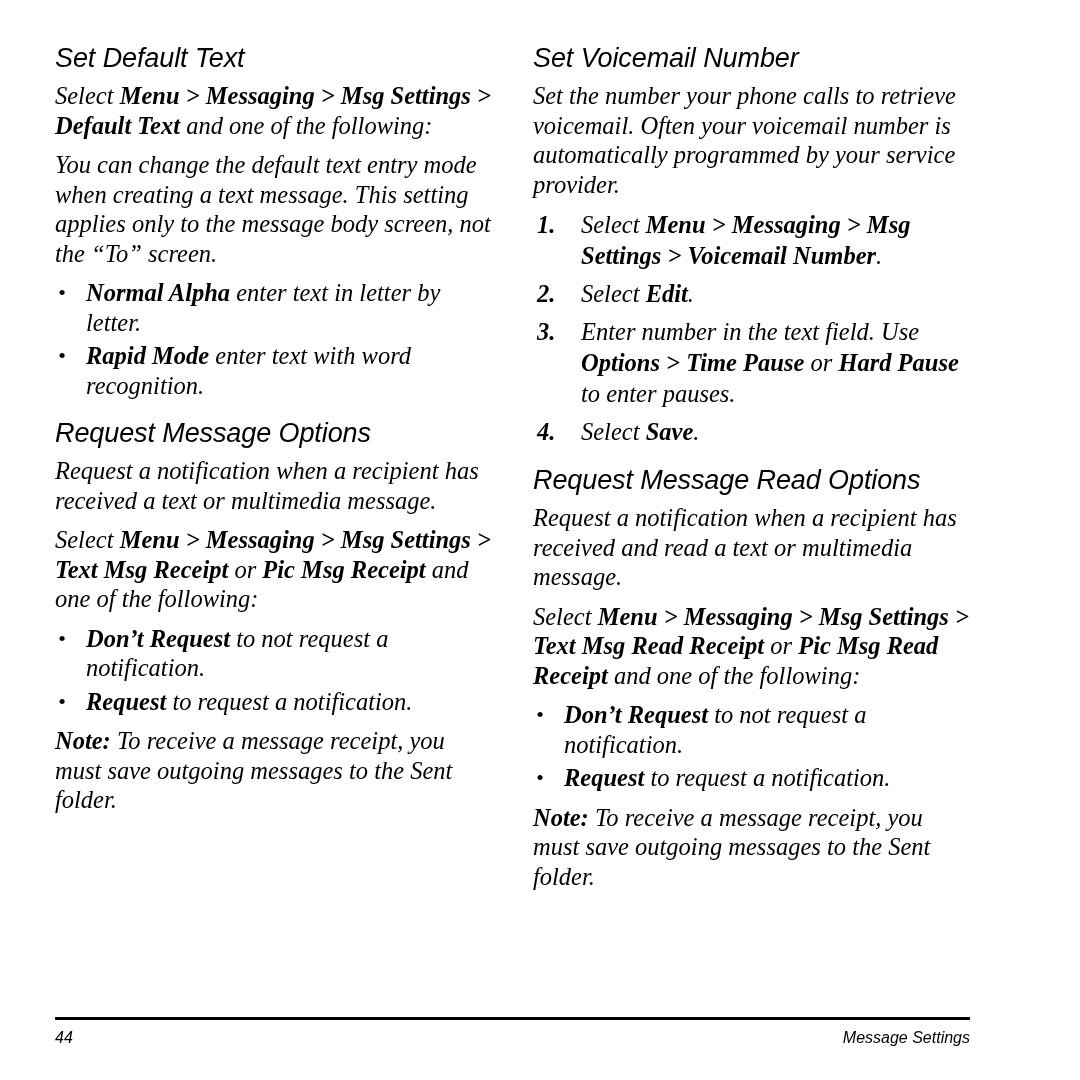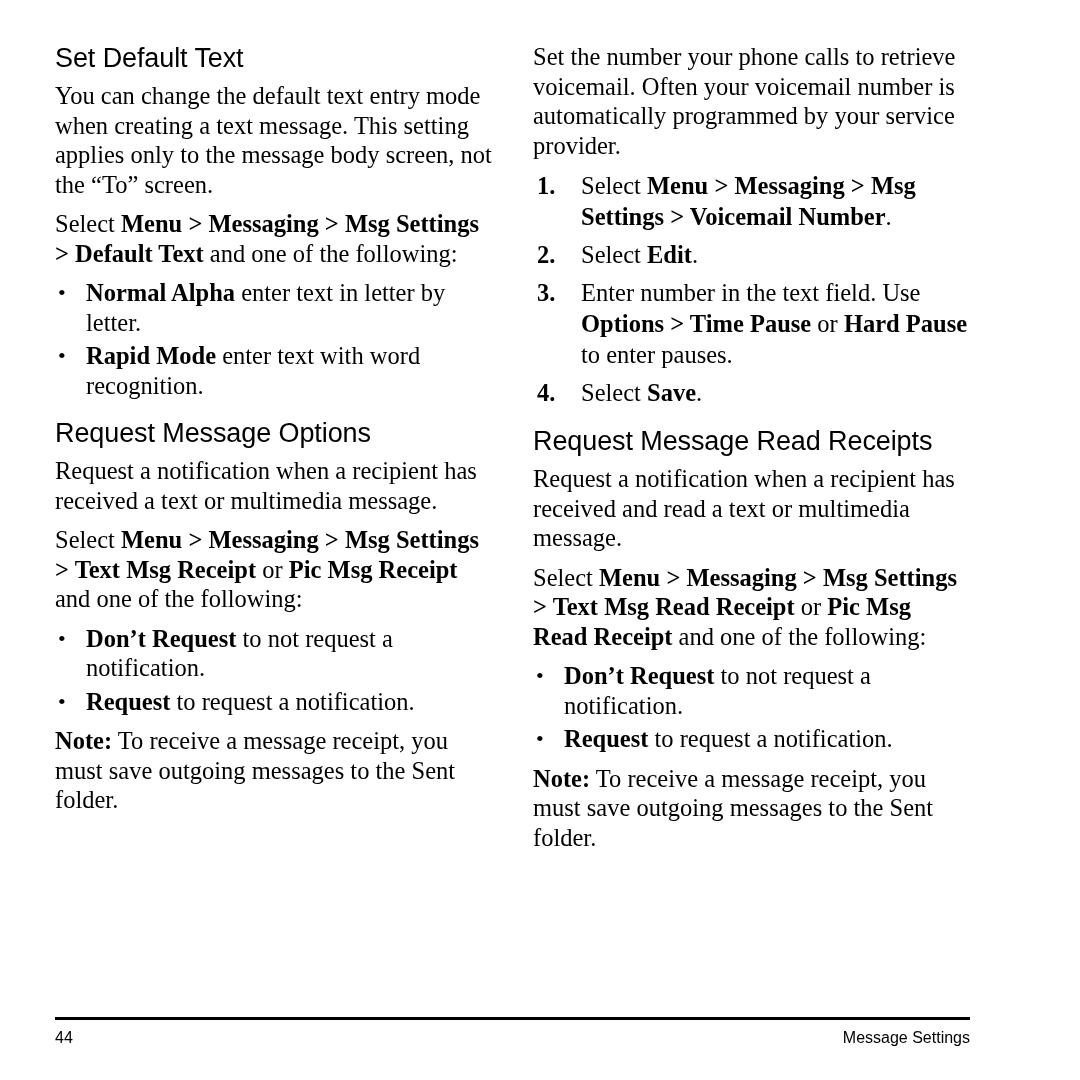--- a/index.html
+++ b/index.html
@@ -14,20 +14,21 @@
     color: #000000;
     position: relative;
     overflow: hidden;
   }
 
   .page {
     position: absolute;
     left: 0; top: 0;
     width: 1080px;
     height: 936px;
+    font-style: italic;
   }
 
   .columns {
     position: absolute;
     left: 55px;
     top: 42px;
     width: 915px;
     height: 950px;
   }
 
@@ -135,52 +136,53 @@
 </style>
 </head>
 <body>
 
 <div class="page">
 
   <div class="columns">
     <div class="col col-left">
         <div class="block">
           <h2 class="section-title">Set Default Text</h2>
+          <p class="body"><span>Select </span><b>Menu &gt; Messaging &gt; Msg Settings &gt; Default Text</b><span> and one of the following:</span></p>
           <p class="body"><span>You can change the default text entry mode when creating a text message. This setting applies only to the message body screen, not the “To” screen.</span></p>
-          <p class="body"><span>Select </span><b>Menu &gt; Messaging &gt; Msg Settings &gt; Default Text</b><span> and one of the following:</span></p>
           <ul class="bullets">
             <li><span class="bullet-dot">•</span><span><b>Normal Alpha</b><span> enter text in letter by letter.</span></span></li>
             <li><span class="bullet-dot">•</span><span><b>Rapid Mode</b><span> enter text with word recognition.</span></span></li>
           </ul>
         </div>
         <div class="block">
           <h2 class="section-title">Request Message Options</h2>
           <p class="body"><span>Request a notification when a recipient has received a text or multimedia message.</span></p>
           <p class="body"><span>Select </span><b>Menu &gt; Messaging &gt; Msg Settings &gt; Text Msg Receipt</b><span> or </span><b>Pic Msg Receipt</b><span> and one of the following:</span></p>
           <ul class="bullets">
             <li><span class="bullet-dot">•</span><span><b>Don’t Request</b><span> to not request a notification.</span></span></li>
             <li><span class="bullet-dot">•</span><span><b>Request</b><span> to request a notification.</span></span></li>
           </ul>
           <p class="body"><b>Note:</b><span> To receive a message receipt, you must save outgoing messages to the Sent folder.</span></p>
         </div>
       </div>
     <div class="col col-right">
         <div class="block">
+          <h2 class="section-title">Set Voicemail Number</h2>
           <p class="body"><span>Set the number your phone calls to retrieve voicemail. Often your voicemail number is automatically programmed by your service provider.</span></p>
           <ol class="steps">
             <li><span class="step-num">1.</span><span><span>Select </span><b>Menu &gt; Messaging &gt; Msg Settings &gt; Voicemail Number</b><span>.</span></span></li>
             <li><span class="step-num">2.</span><span><span>Select </span><b>Edit</b><span>.</span></span></li>
             <li><span class="step-num">3.</span><span><span>Enter number in the text field. Use </span><b>Options &gt; Time Pause</b><span> or </span><b>Hard Pause</b><span> to enter pauses.</span></span></li>
             <li><span class="step-num">4.</span><span><span>Select </span><b>Save</b><span>.</span></span></li>
           </ol>
         </div>
         <div class="block">
         </div>
         <div class="block">
-          <h2 class="section-title">Request Message Read Receipts</h2>
+          <h2 class="section-title">Request Message Read Options</h2>
           <p class="body"><span>Request a notification when a recipient has received and read a text or multimedia message.</span></p>
           <p class="body"><span>Select </span><b>Menu &gt; Messaging &gt; Msg Settings &gt; Text Msg Read Receipt</b><span> or </span><b>Pic Msg Read Receipt</b><span> and one of the following:</span></p>
           <ul class="bullets">
             <li><span class="bullet-dot">•</span><span><b>Don’t Request</b><span> to not request a notification.</span></span></li>
             <li><span class="bullet-dot">•</span><span><b>Request</b><span> to request a notification.</span></span></li>
           </ul>
           <p class="body"><b>Note:</b><span> To receive a message receipt, you must save outgoing messages to the Sent folder.</span></p>
         </div>
       </div>
   </div>

